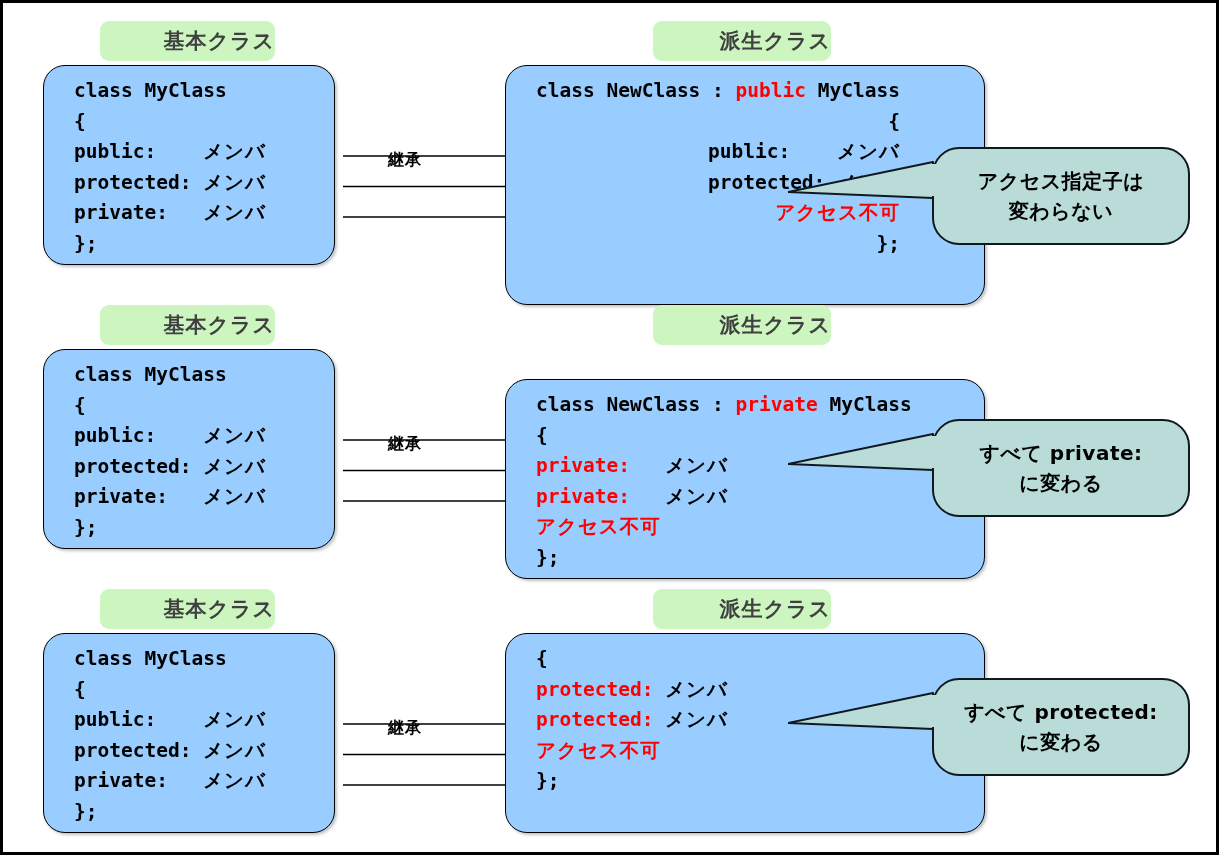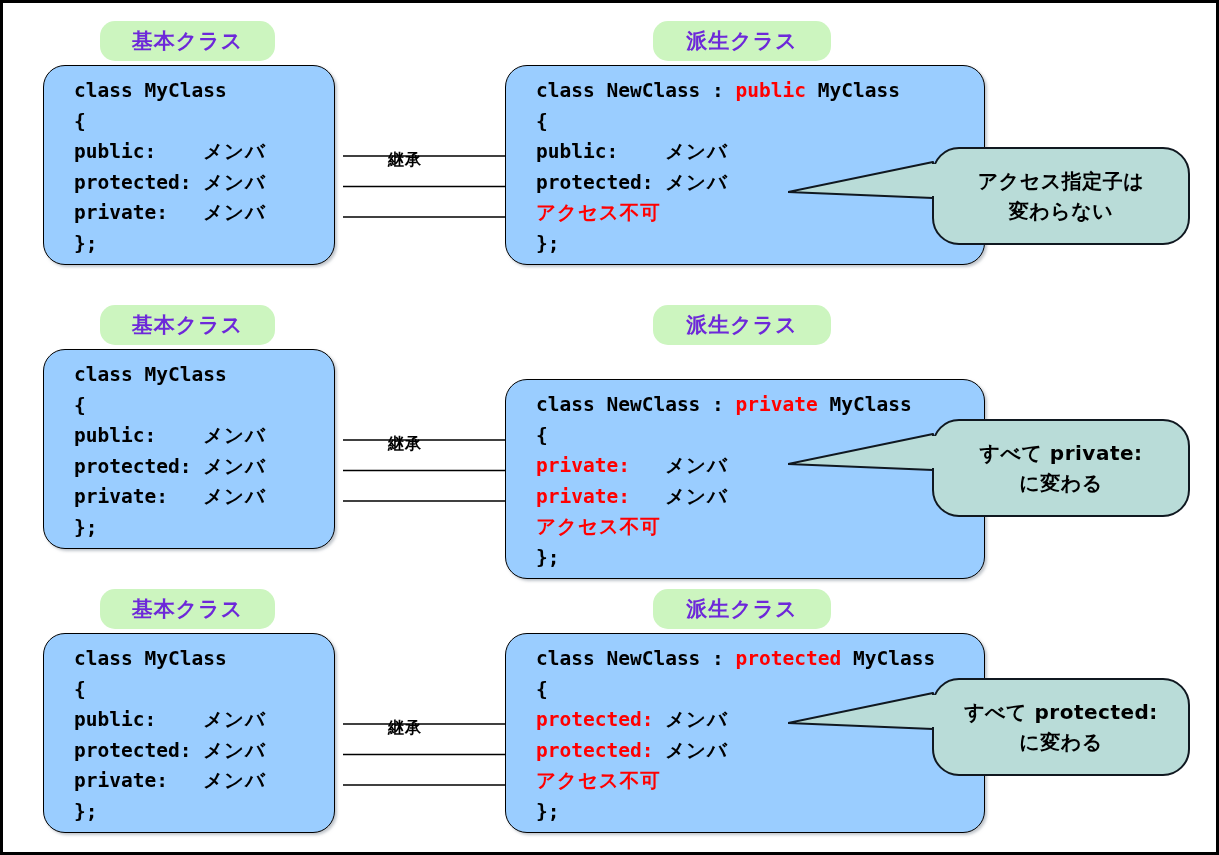--- a/index.html
+++ b/index.html
@@ -16,25 +16,25 @@
     border:3px solid #000000;
     box-sizing:border-box;
     overflow:hidden;
   }
 
   
   .chip{
     position:absolute;
     height:40px;
     background:#ccf5bf;
-    border-radius:15px;
+    border-radius:9px;
     display:flex;
     align-items:center;
-    justify-content:center;
-    color:#6d28d9;
+    justify-content:flex-end;
+    color:#404040;
     font-size:21px;
     font-weight:bold;
     letter-spacing:1px;
     z-index:4;
   }
 
   
   .codebox{
     position:absolute;
     background:#9acdff;
@@ -99,21 +99,21 @@
 <div id="canvas">
     <div class="chip" style="left: 97px; top: 18px; width: 175px;">
       <span>基本クラス</span>
     </div>
     <div class="chip" style="left: 650px; top: 18px; width: 178px;">
       <span>派生クラス</span>
     </div>
     <div class="codebox" style="left: 40px; top: 62px; width: 292px; height: 200px;">
       <div class="code"><div><span>class MyClass</span></div><div><span>{</span></div><div><span>public:    </span><span class="jp">メンバ</span></div><div><span>protected: </span><span class="jp">メンバ</span></div><div><span>private:   </span><span class="jp">メンバ</span></div><div><span>};</span></div></div>
     </div>
-    <div class="codebox" style="left: 502px; top: 62px; width: 480px; height: 200px;">
+    <div class="codebox" style="left: 502px; top: 62px; width: 480px; height: 240px; text-align: right;">
       <div class="code"><div><span>class NewClass : </span><span class="r">public</span><span> MyClass</span></div><div><span>{</span></div><div><span>public:    </span><span class="jp">メンバ</span></div><div><span>protected: </span><span class="jp">メンバ</span></div><div><span class="r jp">アクセス不可</span></div><div><span>};</span></div></div>
     </div>
     <div class="arrows" style="left: 340px; top: 133.3px; width: 183px; height: 101px;"><svg width="183" height="101">
         <line x1="0" y1="20" x2="167" y2="20" stroke="#000" stroke-width="1.6"></line>
         <polygon points="166,13.5 183,20 166,26.5" fill="#000"></polygon>
         <line x1="0" y1="50.5" x2="167" y2="50.5" stroke="#000" stroke-width="1.6"></line>
         <polygon points="166,44 183,50.5 166,57" fill="#000"></polygon>
         <line x1="0" y1="81" x2="167" y2="81" stroke="#000" stroke-width="1.6"></line>
         <polygon points="166,74.5 183,81 166,87.5" fill="#000"></polygon>
       </svg></div>
@@ -160,21 +160,21 @@
     <div class="chip" style="left: 97px; top: 586px; width: 175px;">
       <span>基本クラス</span>
     </div>
     <div class="chip" style="left: 650px; top: 586px; width: 178px;">
       <span>派生クラス</span>
     </div>
     <div class="codebox" style="left: 40px; top: 630px; width: 292px; height: 200px;">
       <div class="code"><div><span>class MyClass</span></div><div><span>{</span></div><div><span>public:    </span><span class="jp">メンバ</span></div><div><span>protected: </span><span class="jp">メンバ</span></div><div><span>private:   </span><span class="jp">メンバ</span></div><div><span>};</span></div></div>
     </div>
     <div class="codebox" style="left: 502px; top: 630px; width: 480px; height: 200px;">
-      <div class="code"><div><span>class NewClass : </span><span class="r">protected</span><span> MyClass</span></div><div><span>{</span></div><div><span class="r">protected: </span><span class="jp">メンバ</span></div><div><span class="r">protected: </span><span class="jp">メンバ</span></div><div><span class="r jp">アクセス不可</span></div><div><span>};</span></div></div>
+      <div class="code"><div><span>{</span></div><div><span class="r">protected: </span><span class="jp">メンバ</span></div><div><span class="r">protected: </span><span class="jp">メンバ</span></div><div><span class="r jp">アクセス不可</span></div><div><span>};</span></div></div>
     </div>
     <div class="arrows" style="left: 340px; top: 701.3px; width: 183px; height: 101px;"><svg width="183" height="101">
         <line x1="0" y1="20" x2="167" y2="20" stroke="#000" stroke-width="1.6"></line>
         <polygon points="166,13.5 183,20 166,26.5" fill="#000"></polygon>
         <line x1="0" y1="50.5" x2="167" y2="50.5" stroke="#000" stroke-width="1.6"></line>
         <polygon points="166,44 183,50.5 166,57" fill="#000"></polygon>
         <line x1="0" y1="81" x2="167" y2="81" stroke="#000" stroke-width="1.6"></line>
         <polygon points="166,74.5 183,81 166,87.5" fill="#000"></polygon>
       </svg></div>
     <div class="inh-label" style="left: 385px; top: 695.3px;">継承</div>

